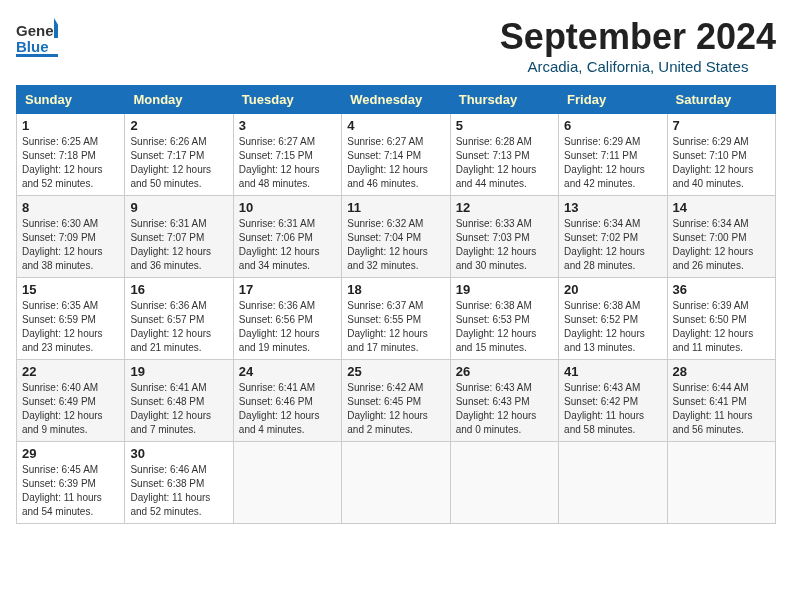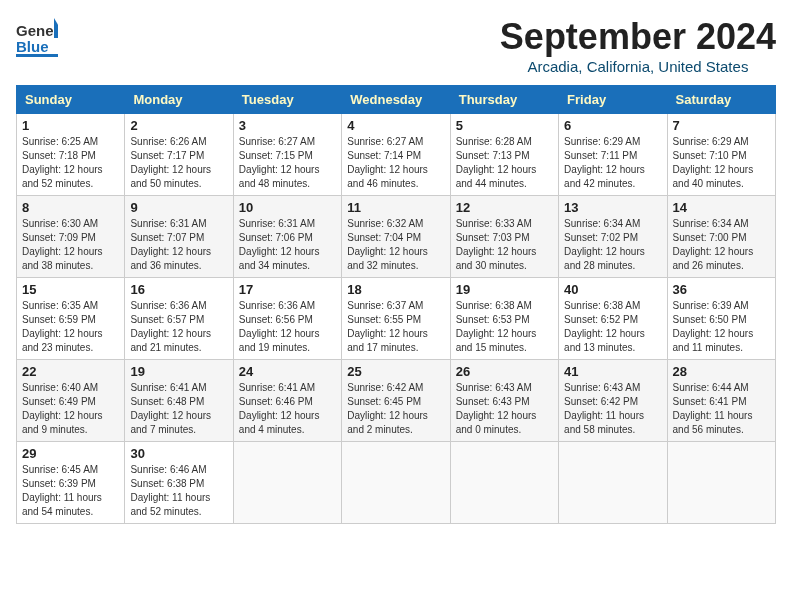--- a/index.html
+++ b/index.html
@@ -186,21 +186,21 @@
         </td>
         <td>
           <span class="day-num">18</span>
           <div class="day-info">Sunrise: 6:37 AM<br>Sunset: 6:55 PM<br>Daylight: 12 hours and 17 minutes.</div>
         </td>
         <td>
           <span class="day-num">19</span>
           <div class="day-info">Sunrise: 6:38 AM<br>Sunset: 6:53 PM<br>Daylight: 12 hours and 15 minutes.</div>
         </td>
         <td>
-          <span class="day-num">40</span>
+          <span class="day-num">20</span>
           <div class="day-info">Sunrise: 6:38 AM<br>Sunset: 6:52 PM<br>Daylight: 12 hours and 13 minutes.</div>
         </td>
         <td>
           <span class="day-num">36</span>
           <div class="day-info">Sunrise: 6:39 AM<br>Sunset: 6:50 PM<br>Daylight: 12 hours and 11 minutes.</div>
         </td>
       </tr>
       <tr>
         <td>
           <span class="day-num">22</span>

